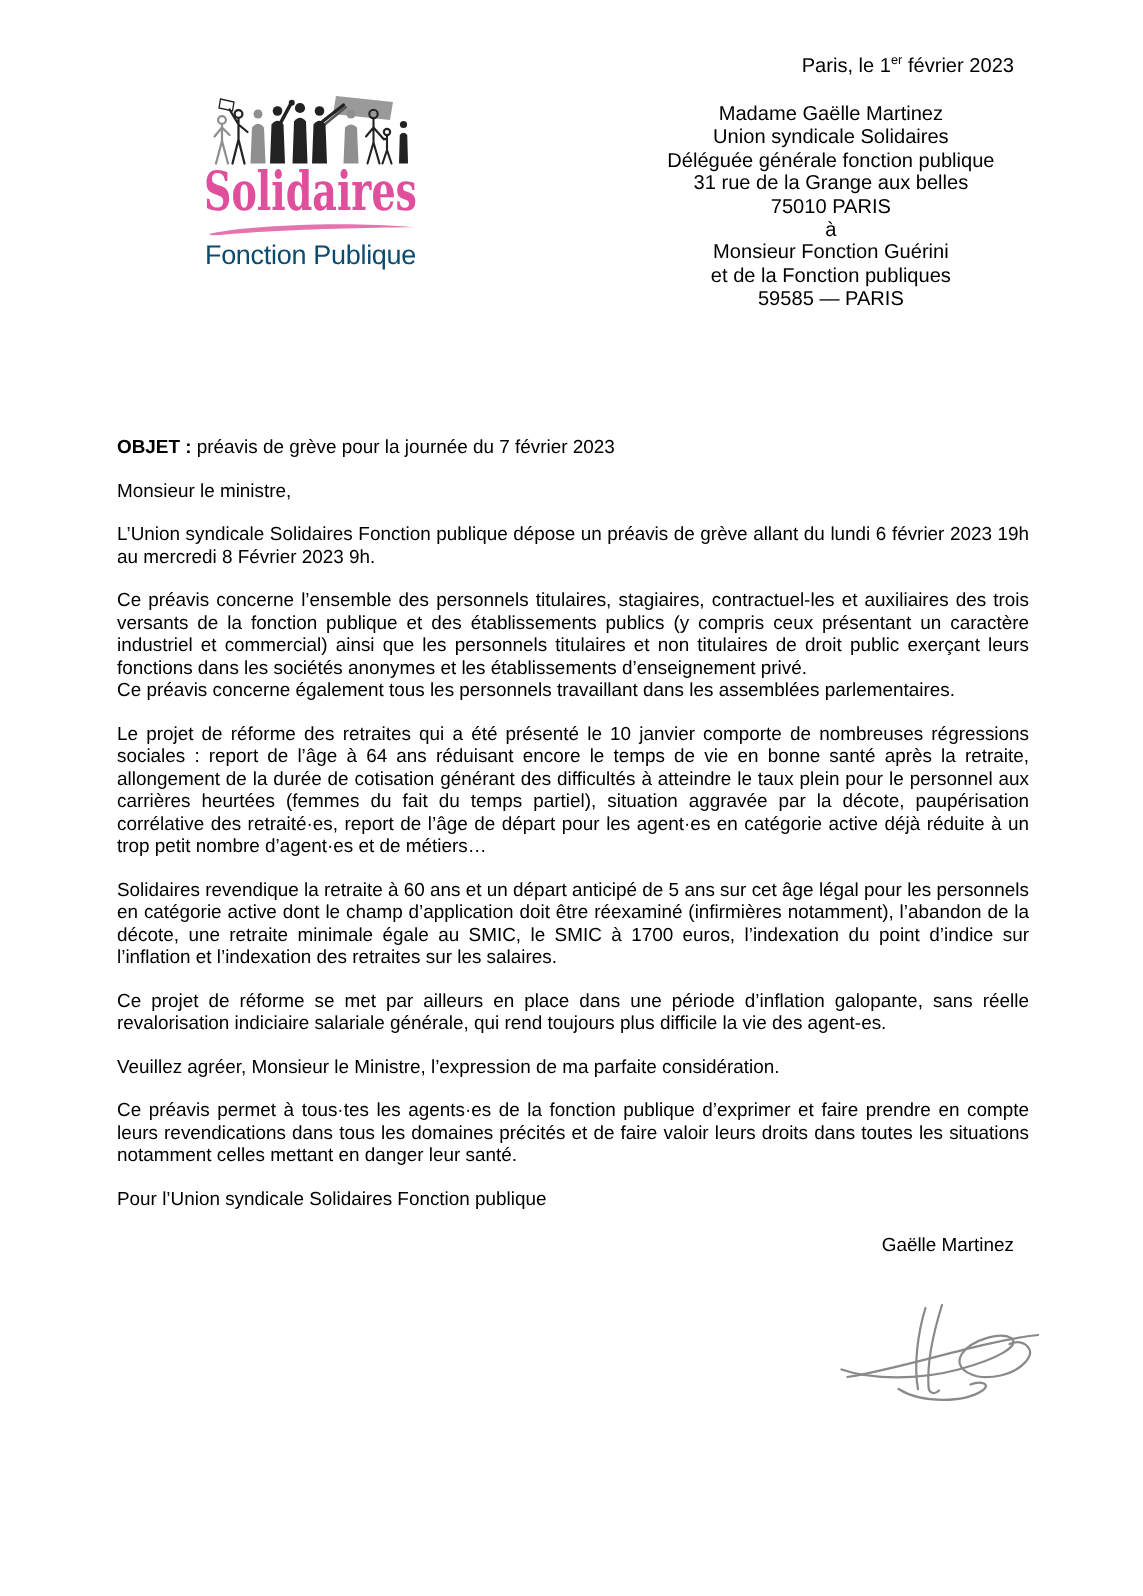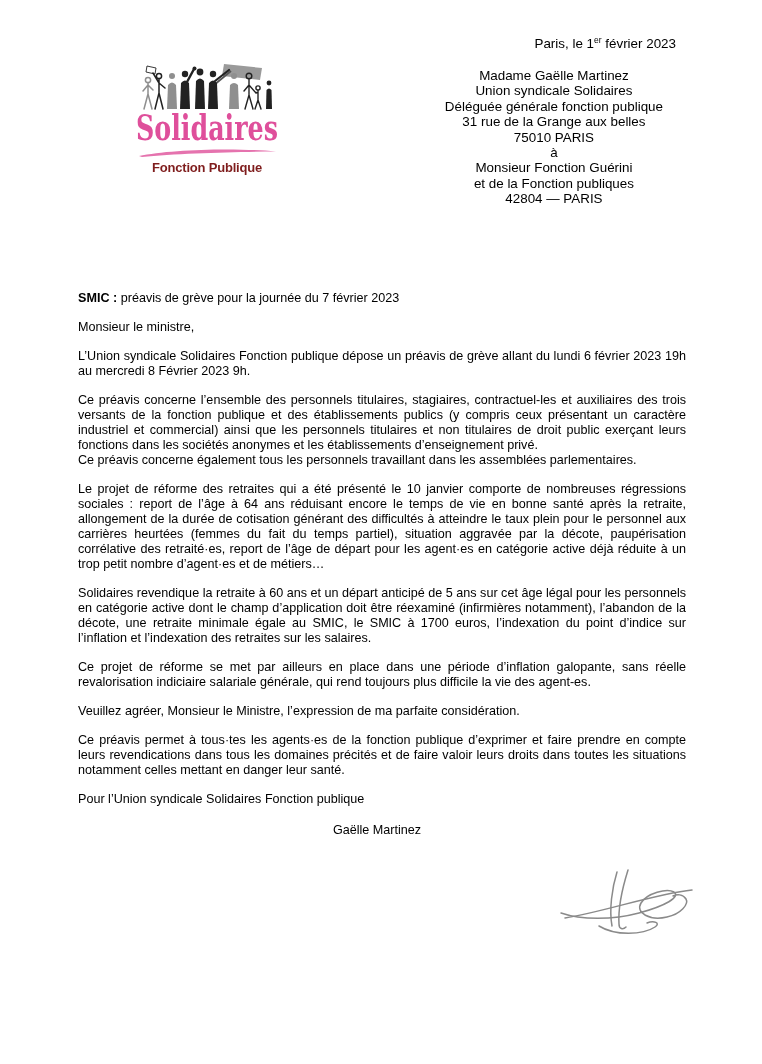--- a/index.html
+++ b/index.html
@@ -13,28 +13,28 @@
   .dateline{position:absolute;top:36px;right:86px;font-size:13.4px;line-height:15.5px;}
   .dateline sup{font-size:8.5px;vertical-align:super;line-height:0;}
   .address{position:absolute;top:68px;right:99px;text-align:center;font-size:13.4px;line-height:15.4px;}
 
   
   .logo{position:absolute;left:136px;top:63px;width:142px;text-align:center;}
   .logo svg{display:block;}
   .crowd{margin:0 auto;}
   .wordmark-svg{margin-top:1px;}
   .swoosh{margin:1px auto 0;}
-  .logo-sub{font-size:13px;font-weight:700;color:#7f1d1d;letter-spacing:-0.2px;margin-top:3px;white-space:nowrap;}
+  .logo-sub{font-size:18px;font-weight:400;color:#0c4a6e;letter-spacing:-0.2px;margin-top:3px;white-space:nowrap;}
 
   
   .body{position:absolute;left:78px;top:291px;width:608px;font-size:12.6px;line-height:15px;}
   .body p{margin:0 0 14px;text-align:justify;}
   .subject b{font-weight:bold;}
   .signoff-org{text-align:right;padding-right:10px;margin:0;}
-  .signoff-name{text-align:center;padding-right:10px;margin-top:16px;}
+  .signoff-name{text-align:right;padding-right:10px;margin-top:16px;}
 
   
   .signature{position:absolute;top:866px;right:67px;}
 </style>
 </head>
 <body>
 
 <div class="page">
 
   <div class="dateline"><span>Paris, le 1</span><sup>er</sup><span> février 2023</span></div>
@@ -96,25 +96,25 @@
 
   <div class="address">
     <div>Madame Gaëlle Martinez</div>
     <div>Union syndicale Solidaires</div>
     <div>Déléguée générale fonction publique</div>
     <div>31 rue de la Grange aux belles</div>
     <div>75010 PARIS</div>
     <div>à</div>
     <div>Monsieur Fonction Guérini</div>
     <div>et de la Fonction publiques</div>
-    <div>42804 — PARIS</div>
+    <div>59585 — PARIS</div>
   </div>
 
   <div class="body">
-    <p class="subject"><b>SMIC :</b><span> préavis de grève pour la journée du 7 février 2023</span></p>
+    <p class="subject"><b>OBJET :</b><span> préavis de grève pour la journée du 7 février 2023</span></p>
     <p>Monsieur le ministre,</p>
     <p>L’Union syndicale Solidaires Fonction publique dépose un préavis de grève allant du lundi 6 février 2023 19h au mercredi 8 Février 2023 9h.</p>
     <p><span>Ce préavis concerne l’ensemble des personnels titulaires, stagiaires, contractuel-les et auxiliaires des trois versants de la fonction publique et des établissements publics (y compris ceux présentant un caractère industriel et commercial) ainsi que les personnels titulaires et non titulaires de droit public exerçant leurs fonctions dans les sociétés anonymes et les établissements d’enseignement privé.</span><br><span>Ce préavis concerne également tous les personnels travaillant dans les assemblées parlementaires.</span></p>
     <p>Le projet de réforme des retraites qui a été présenté le 10 janvier comporte de nombreuses régressions sociales : report de l’âge à 64 ans réduisant encore le temps de vie en bonne santé après la retraite, allongement de la durée de cotisation générant des difficultés à atteindre le taux plein pour le personnel aux carrières heurtées (femmes du fait du temps partiel), situation aggravée par la décote, paupérisation corrélative des retraité·es, report de l’âge de départ pour les agent·es en catégorie active déjà réduite à un trop petit nombre d’agent·es et de métiers…</p>
     <p>Solidaires revendique la retraite à 60 ans et un départ anticipé de 5 ans sur cet âge légal pour les personnels en catégorie active dont le champ d’application doit être réexaminé (infirmières notamment), l’abandon de la décote, une retraite minimale égale au SMIC, le SMIC à 1700 euros, l’indexation du point d’indice sur l’inflation et l’indexation des retraites sur les salaires.</p>
     <p>Ce projet de réforme se met par ailleurs en place dans une période d’inflation galopante, sans réelle revalorisation indiciaire salariale générale, qui rend toujours plus difficile la vie des agent-es.</p>
     <p>Veuillez agréer, Monsieur le Ministre, l’expression de ma parfaite considération.</p>
     <p>Ce préavis permet à tous·tes les agents·es de la fonction publique d’exprimer et faire prendre en compte leurs revendications dans tous les domaines précités et de faire valoir leurs droits dans toutes les situations notamment celles mettant en danger leur santé.</p>
     <p class="signoff-org">Pour l’Union syndicale Solidaires Fonction publique</p>
     <div class="signoff-name">Gaëlle Martinez</div>

